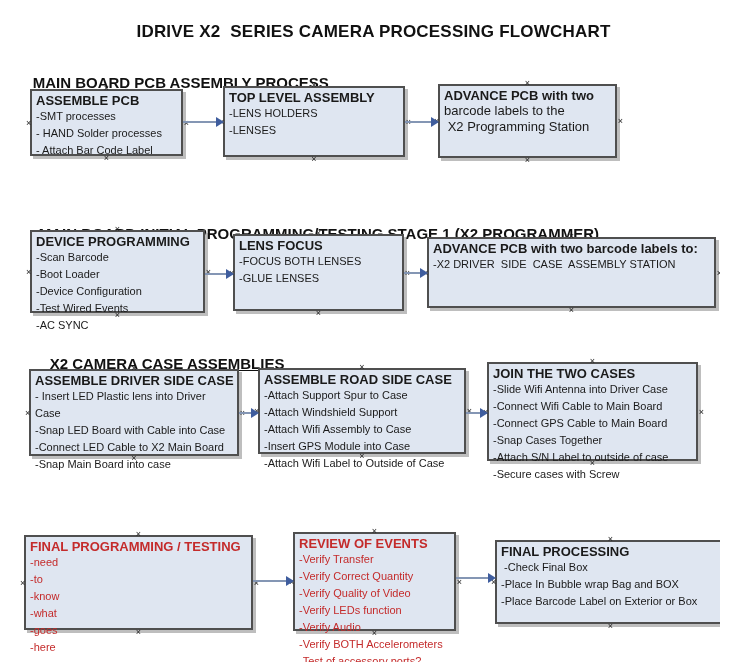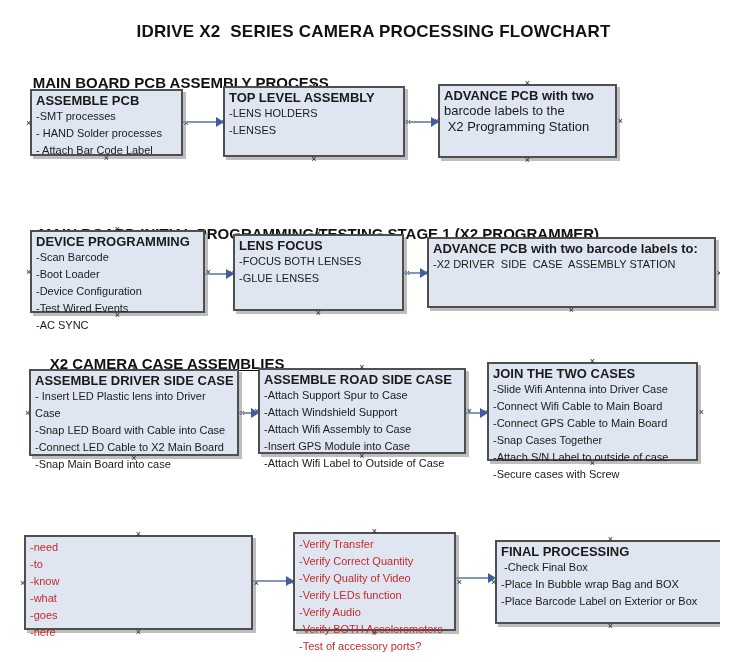--- a/index.html
+++ b/index.html
@@ -171,32 +171,34 @@
   <div class="arrow" style="left:239px;top:412px;width:19px;">
     <i class="line"></i>
       <i class="head"></i>
   </div>
   <div class="arrow" style="left:466px;top:412px;width:21px;">
     <i class="line"></i>
       <i class="head"></i>
   </div>
 
   <div class="box red-box" style="left:24px;top:535px;width:229px;height:95px;">
+    <div class="box-title">FINAL PROGRAMMING / TESTING</div>
     <div class="box-lines">-need
 -to
 -know
 -what
 -goes
 -here</div>
   <span class="handle h-t">×</span>
       <span class="handle h-b">×</span>
       <span class="handle h-l">×</span>
       <span class="handle h-r">×</span>
     </div>
   <div class="box red-box" style="left:293px;top:532px;width:163px;height:99px;">
+    <div class="box-title">REVIEW OF EVENTS</div>
     <div class="box-lines">-Verify Transfer
 -Verify Correct Quantity
 -Verify Quality of Video
 -Verify LEDs function
 -Verify Audio
 -Verify BOTH Accelerometers
 -Test of accessory ports?</div>
   <span class="handle h-t">×</span>
       <span class="handle h-b">×</span>
       <span class="handle h-l">×</span>

